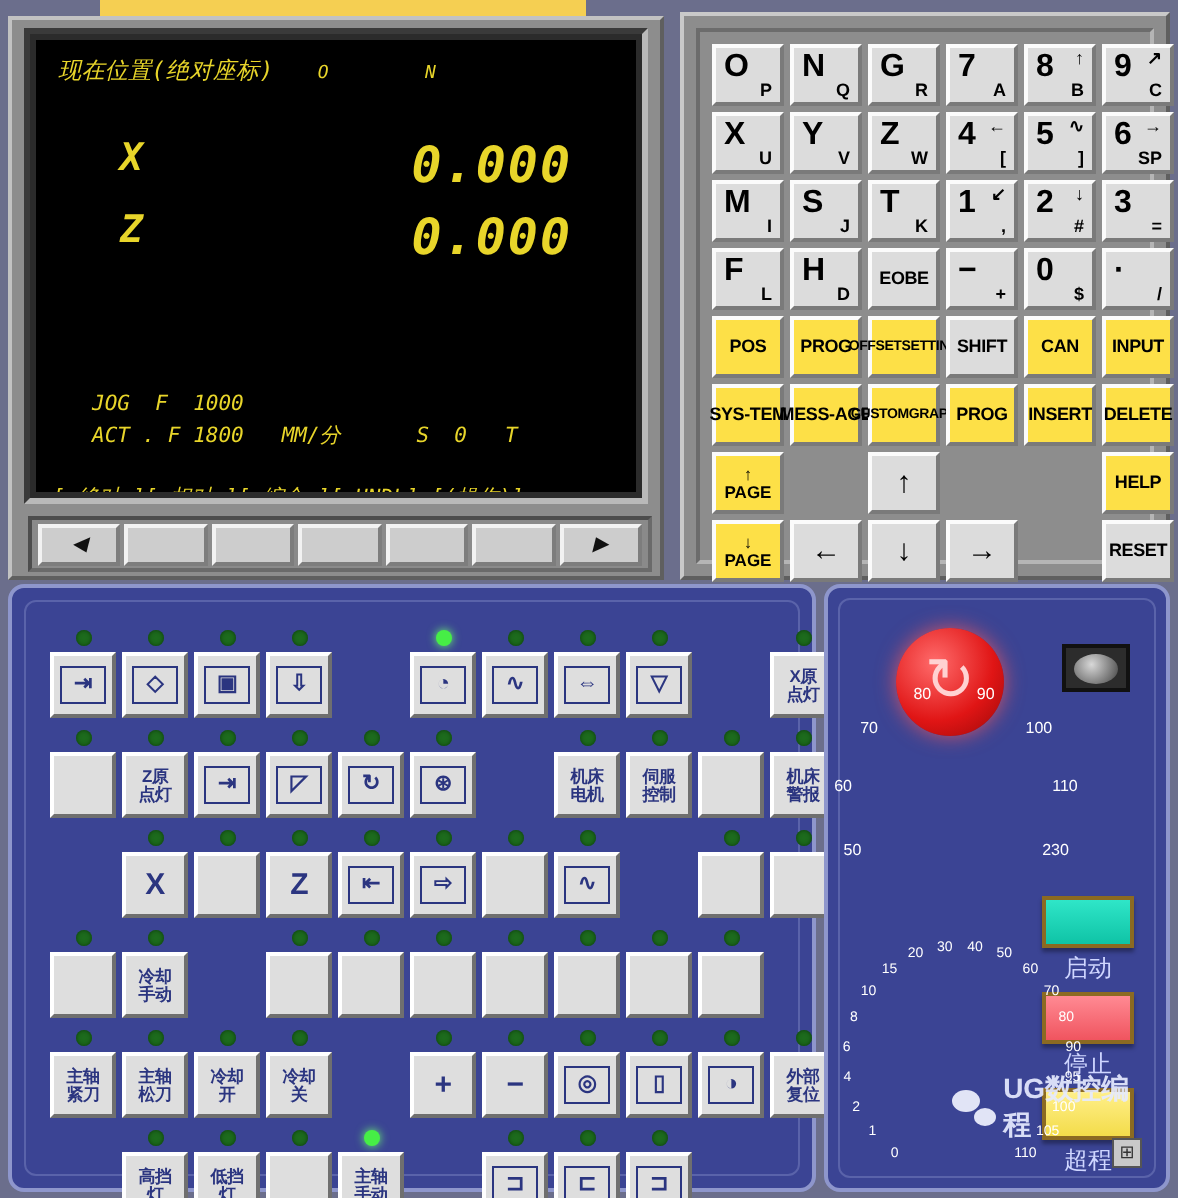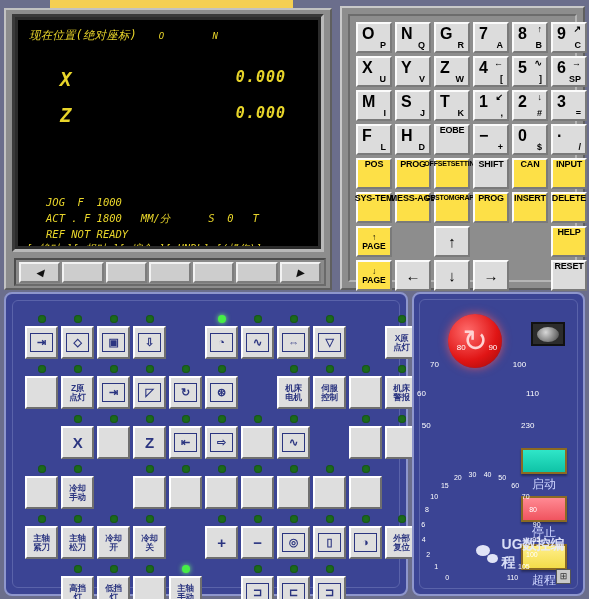--- a/index.html
+++ b/index.html
@@ -47,21 +47,21 @@
 
   .axis-row {
     position: absolute; left: 0; right: 0; height: 26px;
     font-weight: bold;
   }
   .axis-row .ax-name {
     position: absolute; left: 42px; font-size: 19px; letter-spacing: 1px;
   }
   .axis-row .ax-val {
     position: absolute; left: 128px; width: 140px; text-align: right;
-    font-size: 15px; letter-spacing: 1px;
+    font-size: 25px; letter-spacing: 1px;
   }
   .axis-x { top: 48px; }
   .axis-z { top: 84px; }
 
   .status-block { position: absolute; left: 28px; top: 174px; font-size: 10.5px; line-height: 16px; }
   .status-block .sline { white-space: pre; }
   .softlabels {
     position: absolute; left: 8px; top: 222px; font-size: 10.5px; white-space: pre;
   }
 
@@ -118,21 +118,21 @@
   .mkey .msub {
     position: absolute; right: 4px; bottom: 1px;
     font-size: 9px; font-weight: bold; line-height: 9px;
   }
   .mkey .msup {
     position: absolute; right: 4px; top: 1px;
     font-size: 9px; font-weight: bold; line-height: 9px;
   }
   .mkey .mfn {
     position: absolute; inset: 0;
-    display: flex; justify-content: center;
+    display: flex; align-items: center; justify-content: center;
     text-align: center;
     font-size: 9px; font-weight: bold; line-height: 9.5px;
     letter-spacing: -.2px;
   }
   .mkey .mfn.tiny { font-size: 7px; line-height: 8px; }
   .mkey .marrow {
     position: absolute; inset: 0;
     display: flex; align-items: center; justify-content: center;
     font-size: 15px;
   }
@@ -286,21 +286,20 @@
         <span class="ax-val">0.000</span>
       </div>
       <div class="axis-row axis-z">
         <span class="ax-name">Z</span>
         <span class="ax-val">0.000</span>
       </div>
 
       <div class="status-block">
         <div class="sline">JOG  F  1000</div>
         <div class="sline">ACT . F 1800   MM/分      S  0   T</div>
-        <div class="sline">REF NOT READY</div>
       </div>
       <div class="softlabels">[ 绝对 ][ 相对 ][ 综合 ][ HNDL] [(操作)]</div>
     </div>
   </div>
 
   <div class="softkeys">
     <div class="skey">◀</div>
     <div class="skey"></div>
     <div class="skey"></div>
     <div class="skey"></div>

